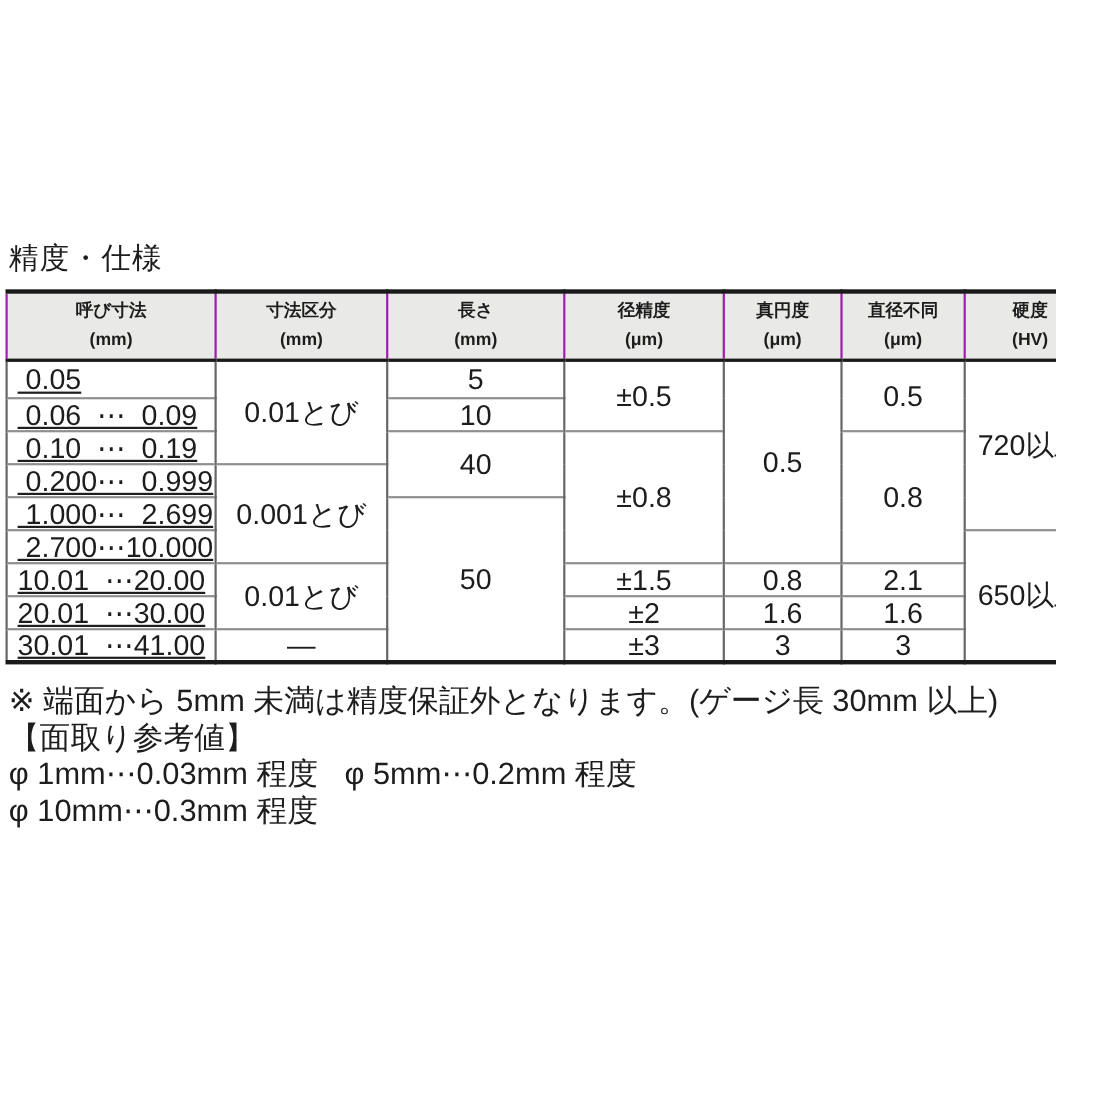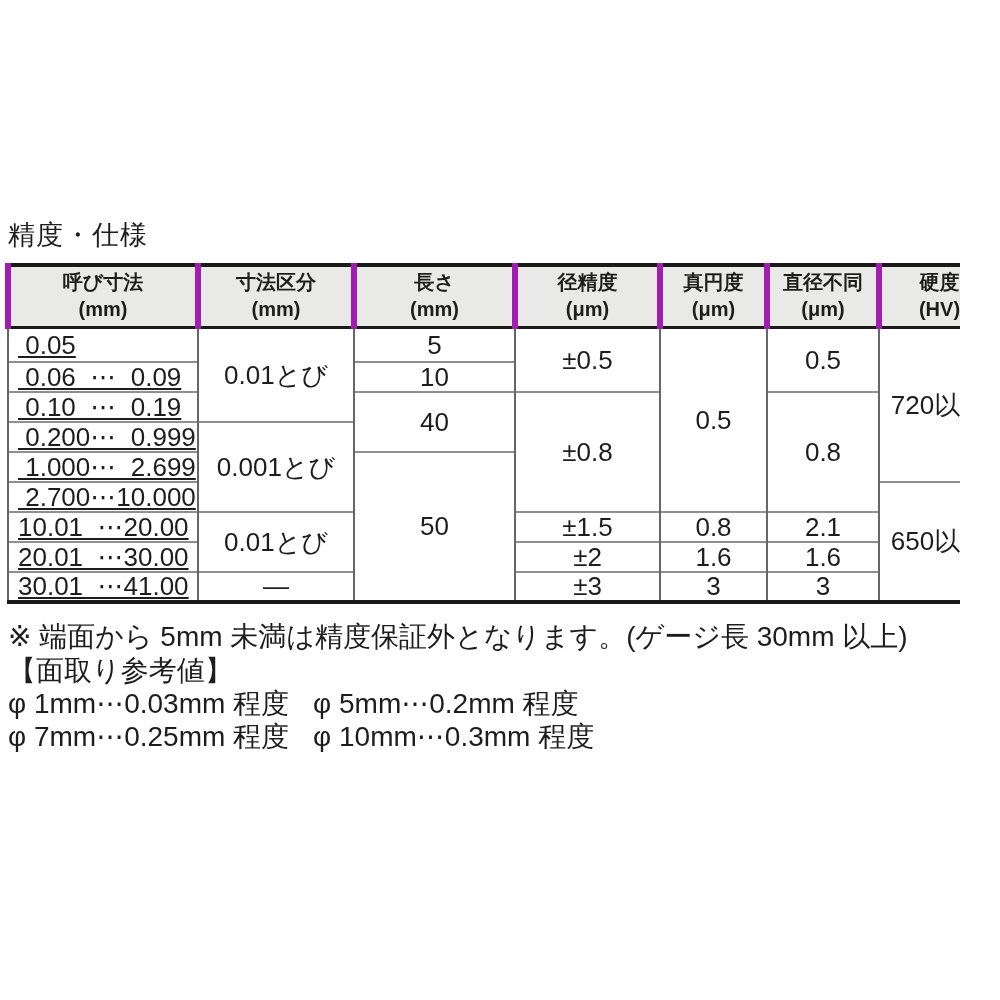--- a/index.html
+++ b/index.html
@@ -27,23 +27,23 @@
     border-collapse:collapse;
     table-layout:fixed;
     border-top:4px solid #1a1a1a;
     border-bottom:4px solid #1a1a1a;
     border-left:2px solid #3c3c3c;
     border-right:2px solid #3c3c3c;
   }
   table.spec thead tr { height:60px; }
   table.spec th {
     background:#e9e9e7;
-    border-left:6px solid #a21caf;
+    border-left:2px solid #a21caf;
     border-bottom:3px solid #1a1a1a;
-    font-size:20px;
+    font-size:16px;
     font-weight:bold;
     text-align:center;
     vertical-align:middle;
     line-height:27px;
     padding:2px 0 3px 0;
   }
   table.spec tbody tr { height:30px; }
   table.spec tbody tr.tall { height:34px; }
   table.spec td {
     border-top:2px solid #8f8f8f;
@@ -177,18 +177,17 @@
   </table>
 
   <div class="notes">
     <div class="note-line">※ 端面から 5mm 未満は精度保証外となります。(ゲージ長 30mm 以上)</div>
     <div class="chamfer-heading">【面取り参考値】</div>
     <div class="chamfer-row">
       <span>φ 1mm⋯0.03mm 程度</span>
       <span>φ 5mm⋯0.2mm 程度</span>
     </div>
     <div class="chamfer-row">
-      <span>φ 7mm⋯0.25mm 程度</span>
       <span>φ 10mm⋯0.3mm 程度</span>
     </div>
   </div>
 
 </div>
 
 </body></html>

